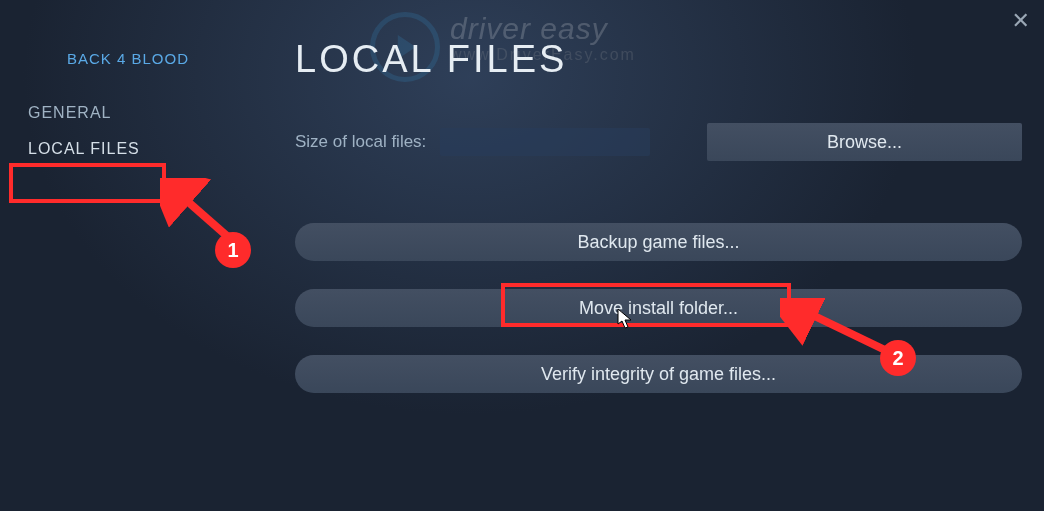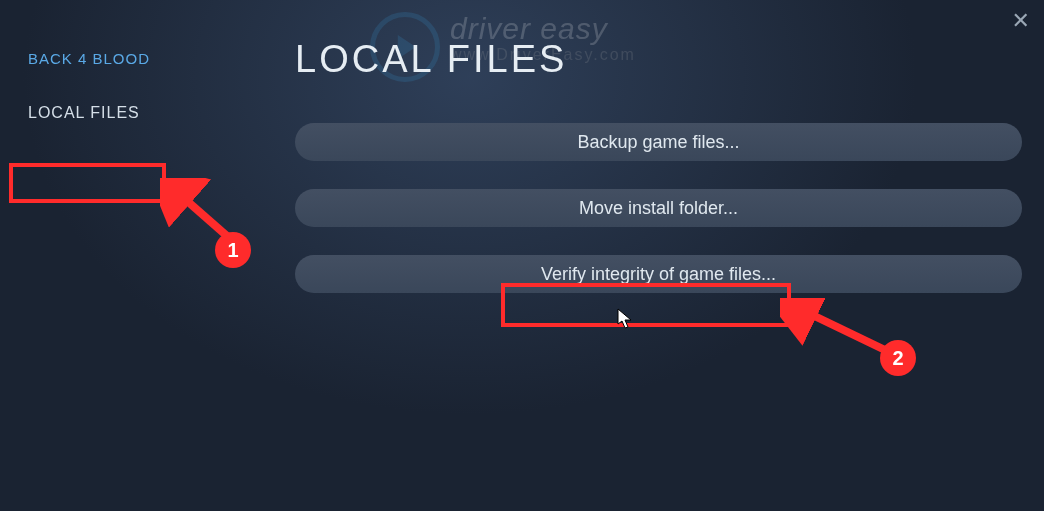--- a/index.html
+++ b/index.html
@@ -56,20 +56,21 @@
       left: 28px;
       top: 50px;
       width: 200px;
       z-index: 5;
     }
     .game-title {
       color: #5aa9e6;
       font-size: 15px;
       letter-spacing: 1px;
       margin-bottom: 28px;
+      text-align: center;
     }
     .nav-item {
       color: #a0b3c4;
       font-size: 16px;
       letter-spacing: 1px;
       padding: 9px 0;
       cursor: pointer;
     }
     .nav-item.active { color: #d5dfe8; }
     .content {
@@ -159,25 +160,31 @@
     <div class="t2">www.DriverEasy.com</div>
   </div>
 </div>
 
 <div class="close-btn">
   <span>✕</span>
 </div>
 
 <div class="sidebar">
   <div class="game-title">BACK 4 BLOOD</div>
+  <div class="nav-item">GENERAL</div>
   <div class="nav-item active">LOCAL FILES</div>
 </div>
 
 <div class="content">
   <h1 class="page-title">LOCAL FILES</h1>
+  <div class="row-top">
+    <span class="size-label">Size of local files:</span>
+    <div class="size-field"></div>
+    <button class="btn btn-browse">Browse...</button>
+  </div>
   <button class="btn btn-full">Backup game files...</button>
   <button class="btn btn-full">Move install folder...</button>
   <button class="btn btn-full">Verify integrity of game files...</button>
 </div>
 
 <div class="redbox redbox-1"></div>
 <div class="redbox redbox-2"></div>
 
 <svg class="arrow" style="left:160px; top:178px;" width="90" height="80">
   <defs>

